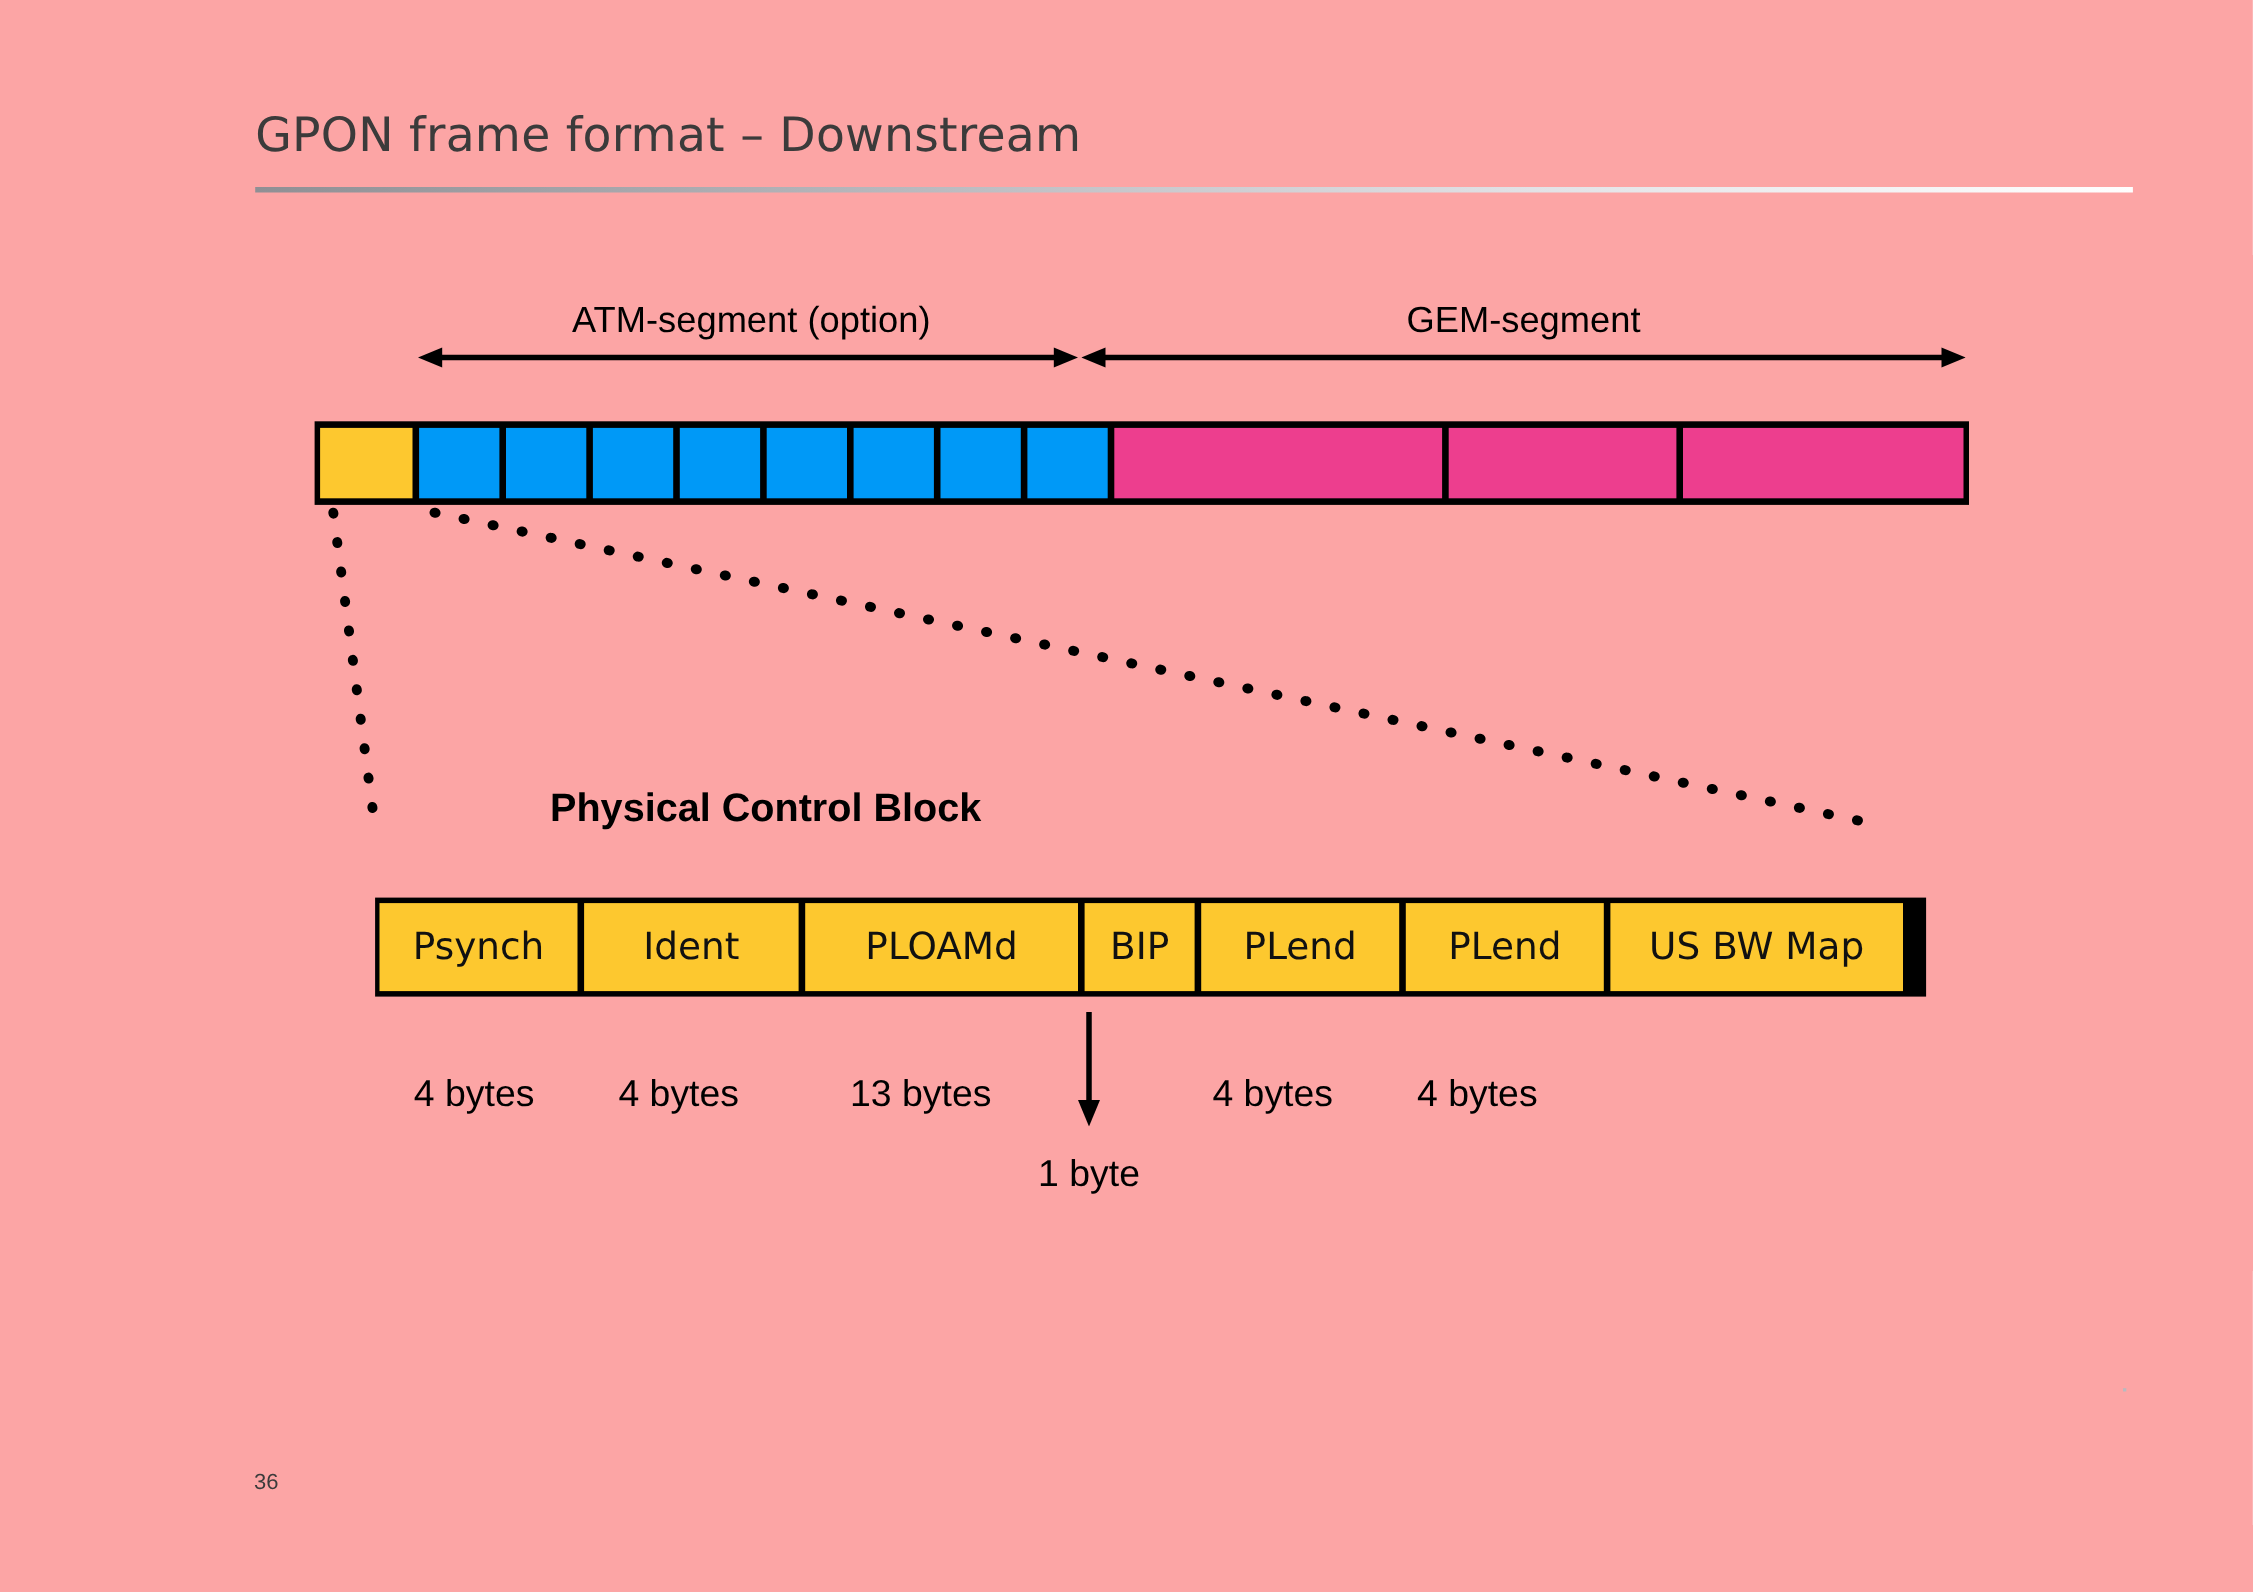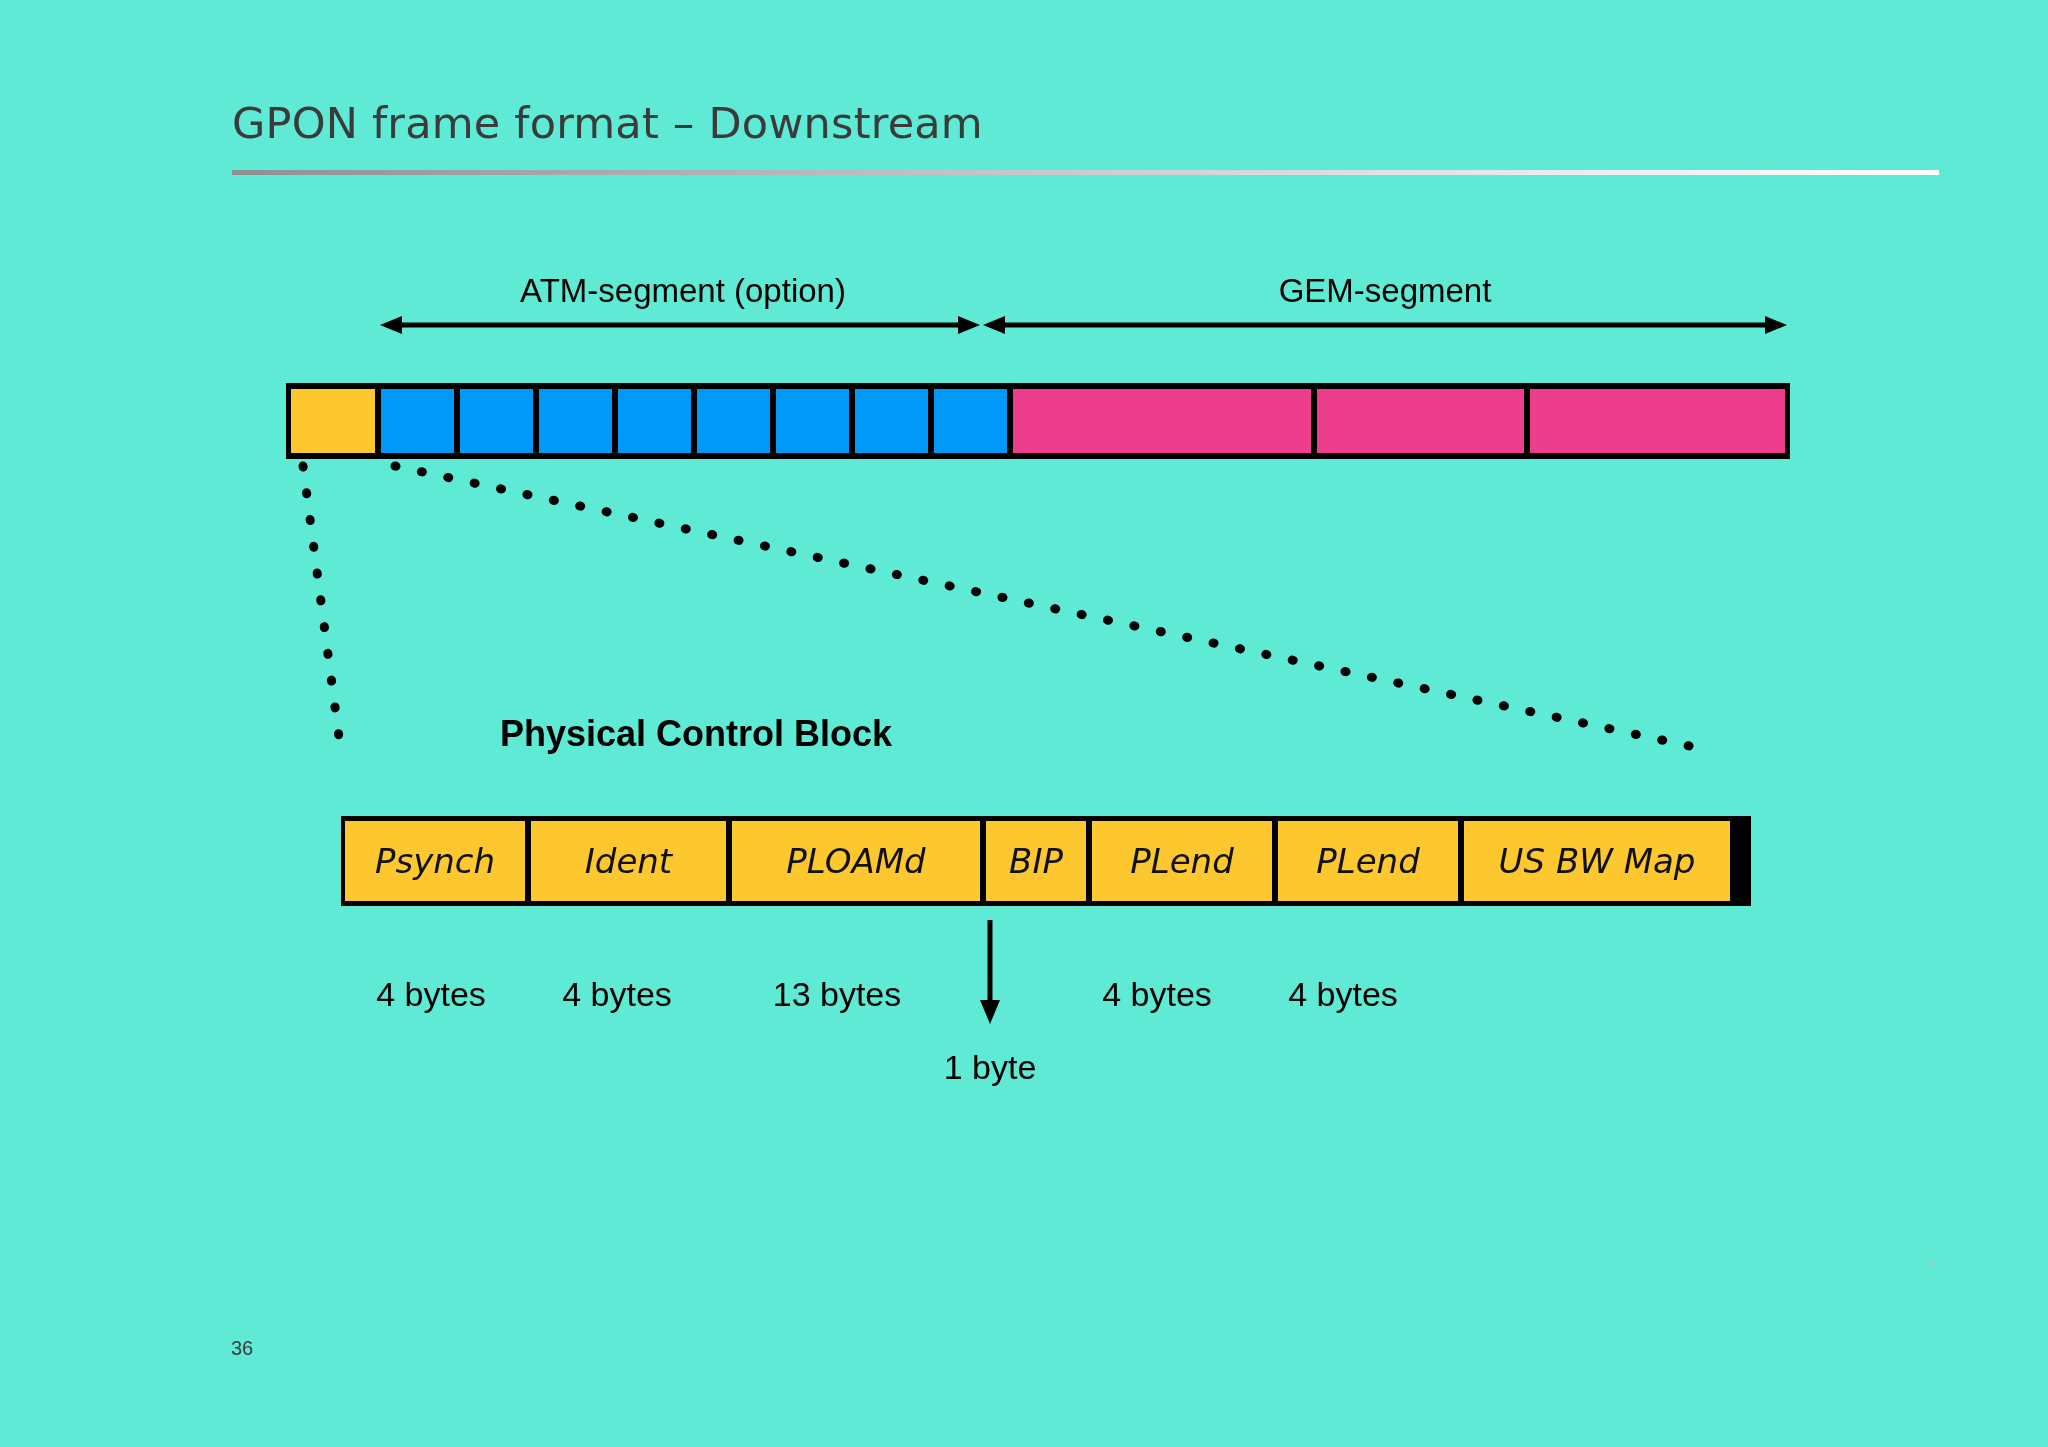--- a/index.html
+++ b/index.html
@@ -15,21 +15,21 @@
     font-family: "DejaVu Sans", sans-serif;
     background: #ffffff;
   }
 
   
   #slide {
     position: absolute;
     left: 0; top: 0;
     width: 2048px;
     height: 1447px;
-    background: #5eead4;
+    background: #fca5a5;
   }
 
   
   #slide-title {
     position: absolute;
     left: 232px;
     top: 98px;
     font-family: "DejaVu Sans", sans-serif;
     font-size: 43px;
     font-weight: 400;
@@ -114,21 +114,20 @@
     position: absolute;
     left: 341px;
     top: 816px;
     width: 1410px;
     height: 90px;
     background: #000000;
     box-sizing: border-box;
     display: flex;
     align-items: stretch;
     padding: 5px 4px;
-    font-style: italic;
   }
   .pcb-cell {
     background: #FDC82F;
     height: 100%;
     margin-right: 6px;
     box-sizing: border-box;
     display: flex;
     align-items: center;
     justify-content: center;
     font-family: "DejaVu Sans", sans-serif;

